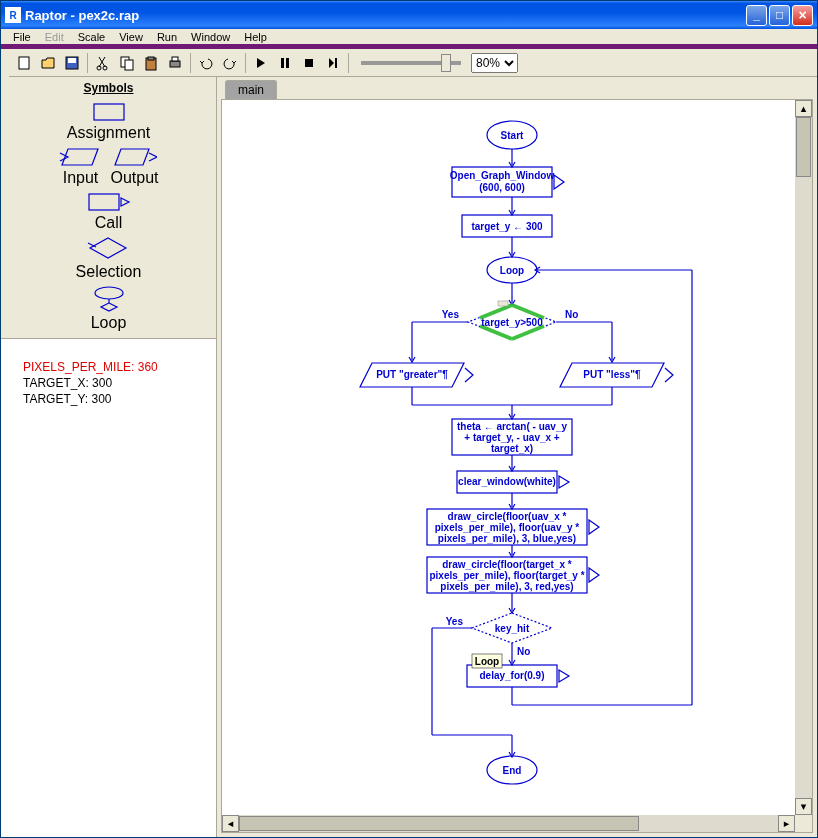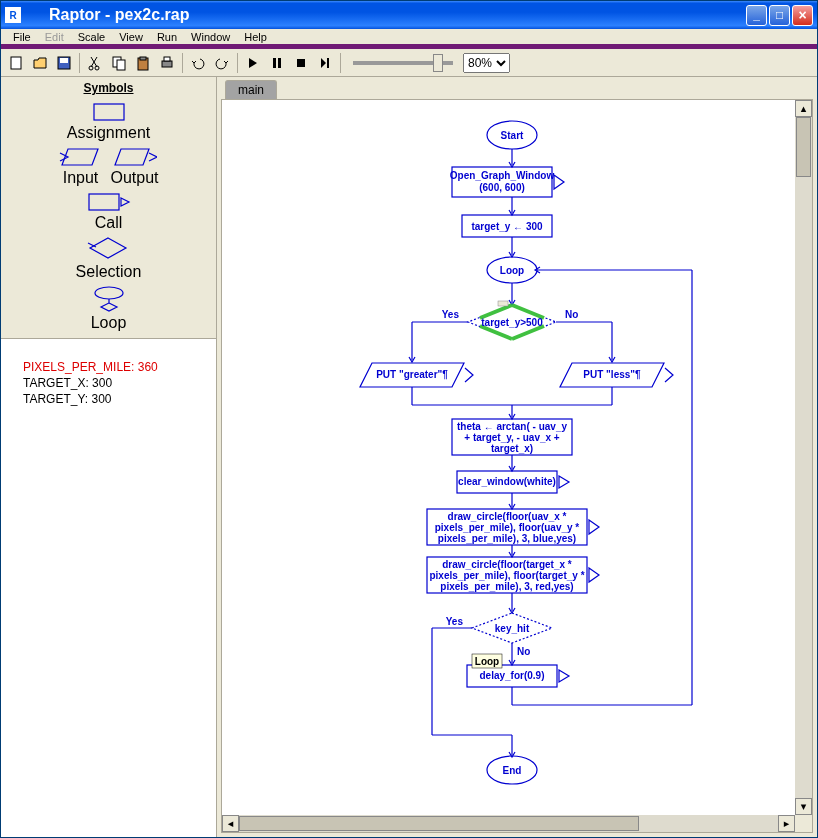--- a/index.html
+++ b/index.html
@@ -1,28 +1,28 @@
 <!DOCTYPE html>
 <html><head>
 <meta charset="utf-8">
 <style>
 * { box-sizing: border-box; margin: 0; padding: 0; }
 body { font-family: Tahoma, sans-serif; font-size: 11px; background: #fff; overflow: hidden; }
 .window { width: 818px; height: 838px; border: 1px solid #003c74; background: #ece9d8; position: relative; }
 .titlebar { height: 28px; background: linear-gradient(to bottom, #3b8aff 0%, #0054e3 8%, #0054e3 40%, #2b80ff 88%, #0351dc 100%); display: flex; align-items: center; padding: 0 4px; color: #fff; }
 .titlebar-icon { width: 16px; height: 16px; background: #fff; margin-right: 4px; display: inline-flex; align-items: center; justify-content: center; color: #0054e3; font-size: 10px; font-weight: bold; }
-.titlebar-text { font-weight: bold; font-size: 16px; flex: 1; margin-left: 24px; }
+.titlebar-text { font-weight: bold; font-size: 13px; flex: 1; }
 .win-controls { display: flex; gap: 2px; }
 .win-btn { width: 21px; height: 21px; border: 1px solid #fff; border-radius: 3px; display: flex; align-items: center; justify-content: center; font-weight: bold; font-size: 12px; cursor: pointer; }
 .win-min, .win-max { background: linear-gradient(to bottom, #7ba7e8, #2562d9); color: #fff; }
 .win-close { background: linear-gradient(to bottom, #f5a0a0, #d42d1b); color: #fff; font-size: 14px; }
 .menubar { height: 20px; background: #ece9d8; display: flex; align-items: center; padding: 2px 6px; gap: 2px; border-bottom: 5px solid #701a75; }
 .menu-item { padding: 2px 6px; cursor: pointer; }
 .menu-item.disabled { color: #999; }
-.toolbar { height: 28px; background: #ece9d8; border-bottom: 1px solid #aca899; display: flex; align-items: center; padding: 2px 4px; gap: 2px; }
+.toolbar { height: 28px; background: #ece9d8; border-bottom: 1px solid #aca899; display: flex; align-items: center; padding: 2px 4px; gap: 2px; margin-left: 8px; }
 .tool-btn { width: 22px; height: 22px; display: flex; align-items: center; justify-content: center; cursor: pointer; border: 1px solid transparent; }
 .tool-sep { width: 1px; height: 20px; background: #aca899; margin: 0 2px; }
 .slider-track { width: 100px; height: 4px; background: #999; margin: 0 8px; position: relative; }
 .slider-thumb { position: absolute; width: 10px; height: 18px; background: #ece9d8; border: 1px solid #888; top: -7px; left: 80px; }
 .zoom-select { height: 20px; font-size: 12px; }
 .content { display: flex; height: calc(100% - 76px); }
 .sidebar { width: 216px; background: #ece9d8; border-right: 1px solid #aca899; display: flex; flex-direction: column; }
 .symbols-panel { padding: 4px; }
 .symbols-title { text-align: center; font-weight: bold; text-decoration: underline; margin-bottom: 4px; font-size: 12px; }
 .sym-group { display: flex; flex-wrap: wrap; justify-content: center; gap: 4px; }

